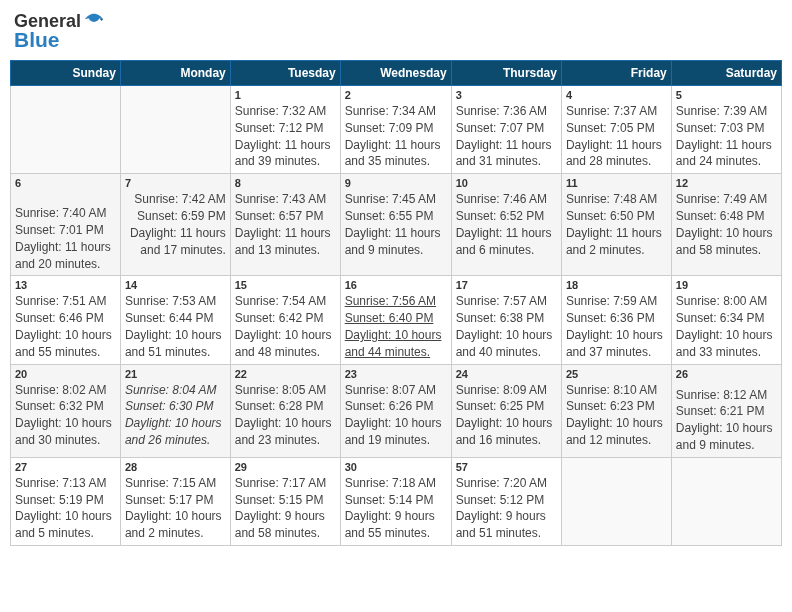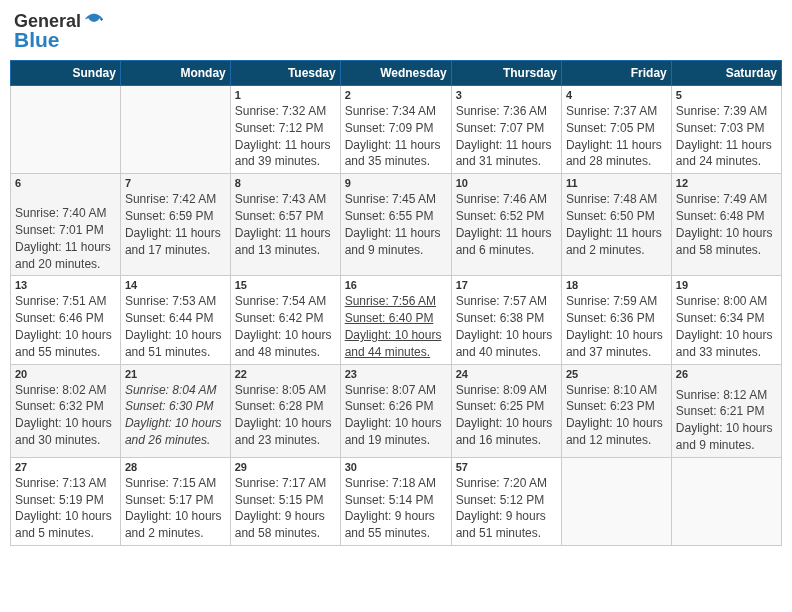--- a/index.html
+++ b/index.html
@@ -151,21 +151,21 @@
       </tr>
       <tr>
         <td>
           <span class="day-number">6</span>
           <div class="day-info" style="white-space: pre-line; margin-top: 16px;">Sunrise: 7:40 AM
 Sunset: 7:01 PM
 Daylight: 11 hours and 20 minutes.</div>
         </td>
         <td>
           <span class="day-number">7</span>
-          <div class="day-info" style="white-space: pre-line;">Sunrise: 7:42 AM
+          <div class="day-info" style="white-space: pre-line; text-align: right;">Sunrise: 7:42 AM
 Sunset: 6:59 PM
 Daylight: 11 hours and 17 minutes.</div>
         </td>
         <td>
           <span class="day-number">8</span>
           <div class="day-info" style="white-space: pre-line;">Sunrise: 7:43 AM
 Sunset: 6:57 PM
 Daylight: 11 hours and 13 minutes.</div>
         </td>
         <td>

